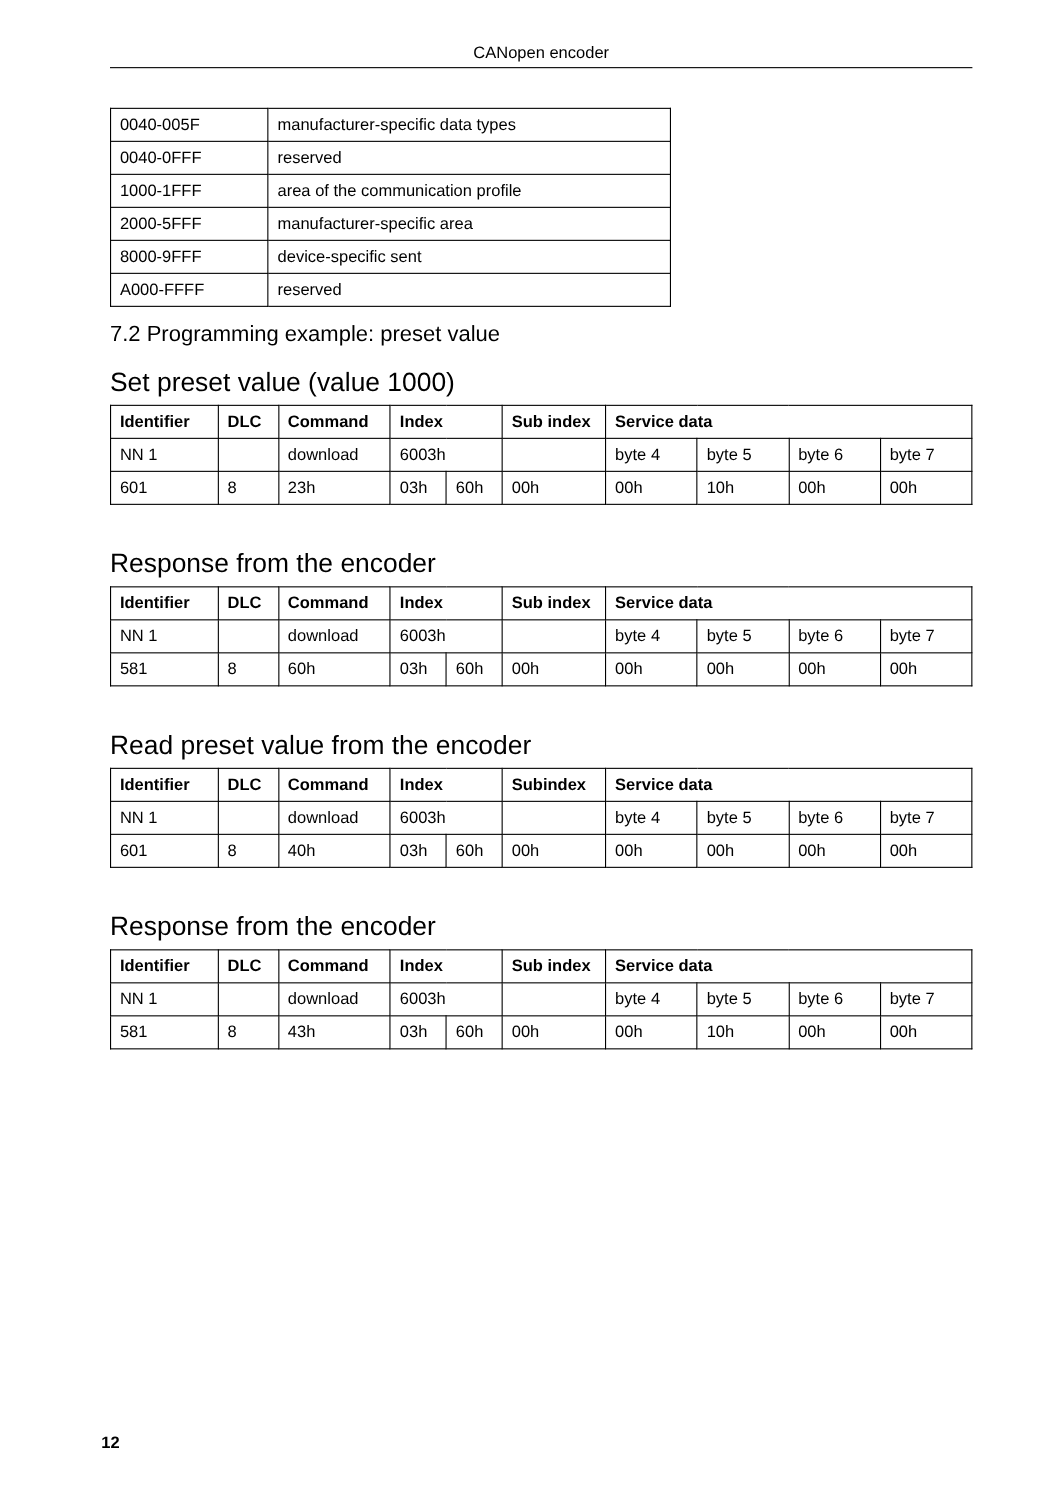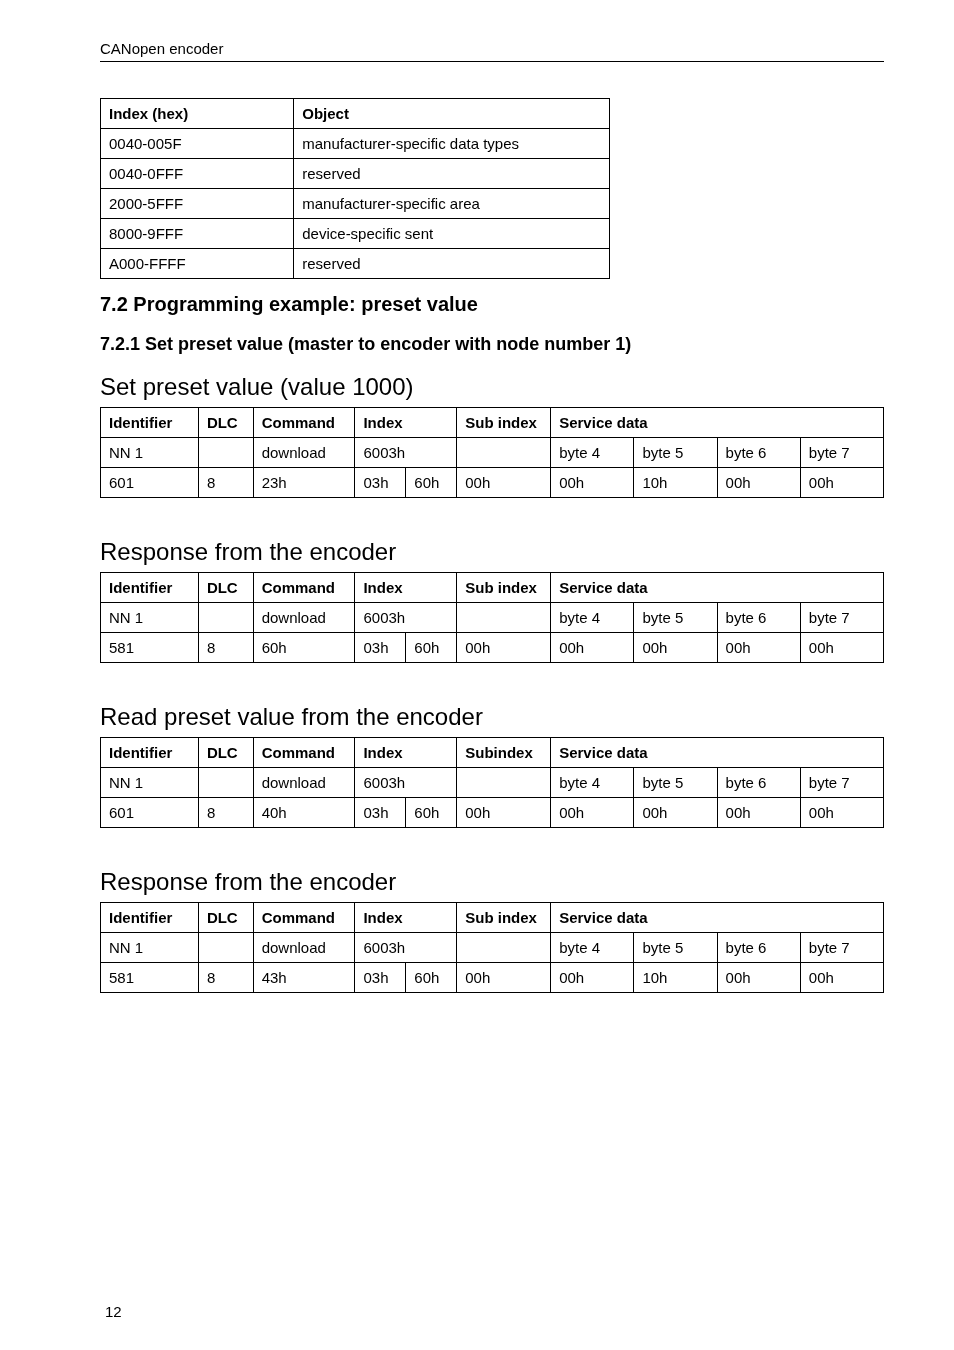--- a/index.html
+++ b/index.html
@@ -13,45 +13,47 @@
     width: 954px;
     min-height: 1350px;
     padding: 40px 70px 40px 100px;
     position: relative;
   }
   .header-line {
     font-size: 15px;
     border-bottom: 1.5px solid #000;
     padding-bottom: 4px;
     margin-bottom: 36px;
+    text-align: center;
   }
   .page-number {
     position: absolute;
     bottom: 30px;
-    left: 105px;
+    left: 92px;
     font-size: 15px;
+    font-weight: bold;
   }
   table {
     border-collapse: collapse;
     width: 100%;
     font-size: 15px;
   }
   table.narrow {
     width: 65%;
   }
   th, td {
     border: 1px solid #000;
     padding: 6px 8px;
     text-align: left;
     vertical-align: top;
   }
   th { font-weight: bold; }
   .h2 {
     font-size: 20px;
-    font-weight: bold;
+    font-weight: normal;
     margin: 14px 0 8px 0;
   }
   .h3 {
     font-size: 18px;
     font-weight: bold;
     margin: 18px 0 8px 0;
   }
   .body-text {
     font-size: 18px;
     line-height: 1.35;
@@ -64,50 +66,49 @@
   }
 </style>
 </head>
 <body>
 <div class="page">
 
 <div class="header-line">CANopen encoder</div>
 
 <table class="narrow">
   <tbody>
-        <tr>
-    <th style="width:38%">Index (hex)</th>
-    <th>Object</th>
-  </tr>
   <tr>
           <td>0040-005F</td>
           <td>manufacturer-specific data types</td>
         </tr>
   <tr>
           <td>0040-0FFF</td>
           <td>reserved</td>
         </tr>
   <tr>
+          <td>1000-1FFF</td>
+          <td>area of the communication profile</td>
+        </tr>
+  <tr>
           <td>2000-5FFF</td>
           <td>manufacturer-specific area</td>
         </tr>
   <tr>
           <td>8000-9FFF</td>
           <td>device-specific sent</td>
         </tr>
   <tr>
           <td>A000-FFFF</td>
           <td>reserved</td>
         </tr>
 </tbody>
     </table>
 
 <div class="h2">7.2  Programming example: preset value</div>
 
-<div class="h3">7.2.1  Set preset value (master to encoder with node number 1)</div>
 <div class="caption">Set preset value (value 1000)</div>
 
 <table>
   <tbody>
         <tr>
     <th style="width:12.5%">Identifier</th>
     <th style="width:7%">DLC</th>
     <th style="width:13%">Command</th>
     <th style="width:13%" colspan="2">Index</th>
     <th style="width:12%">Sub index</th>

